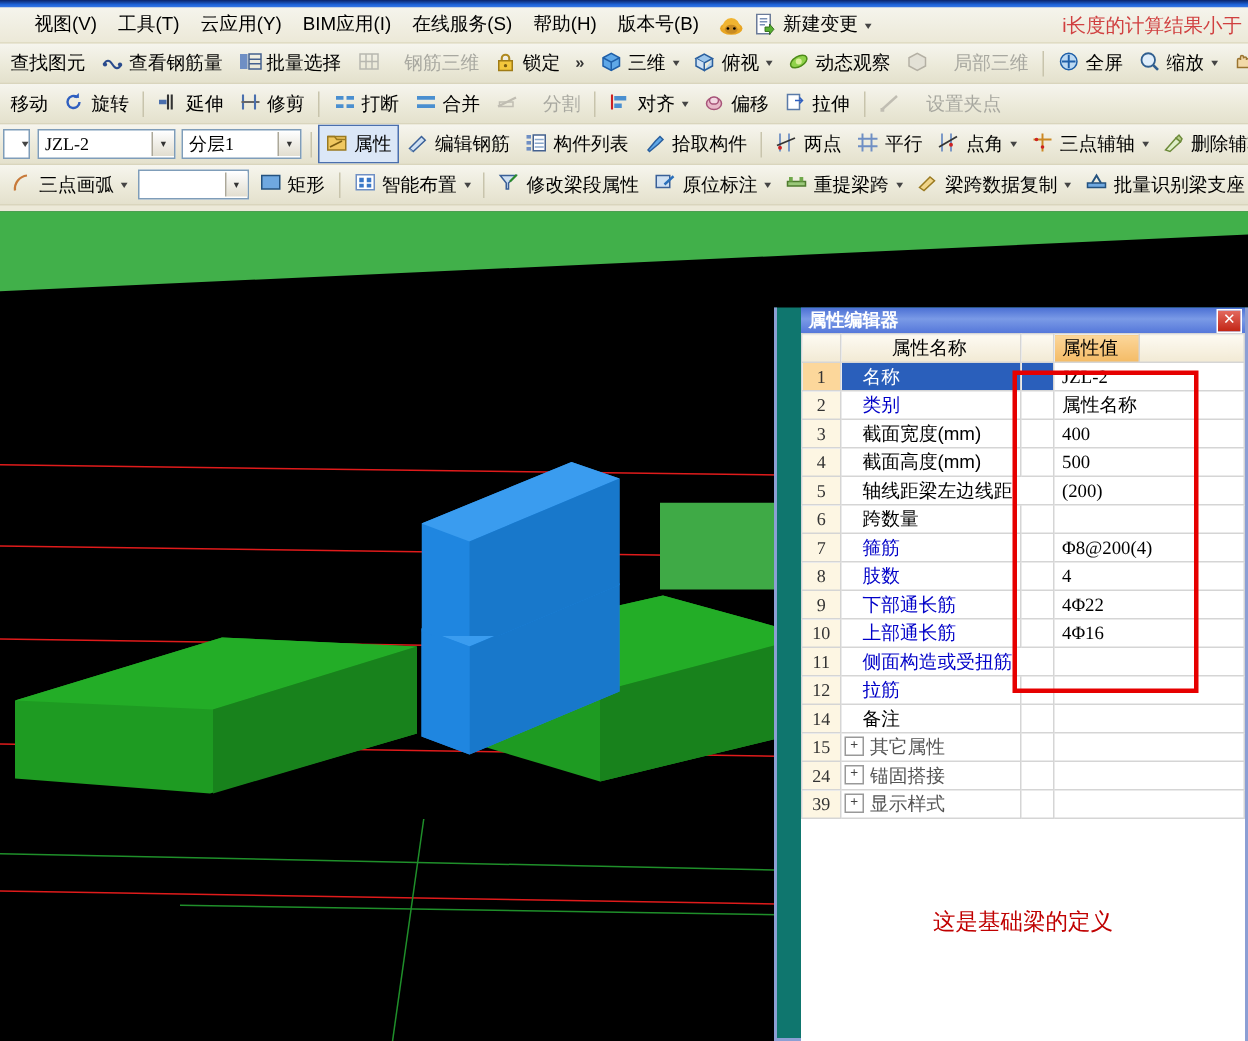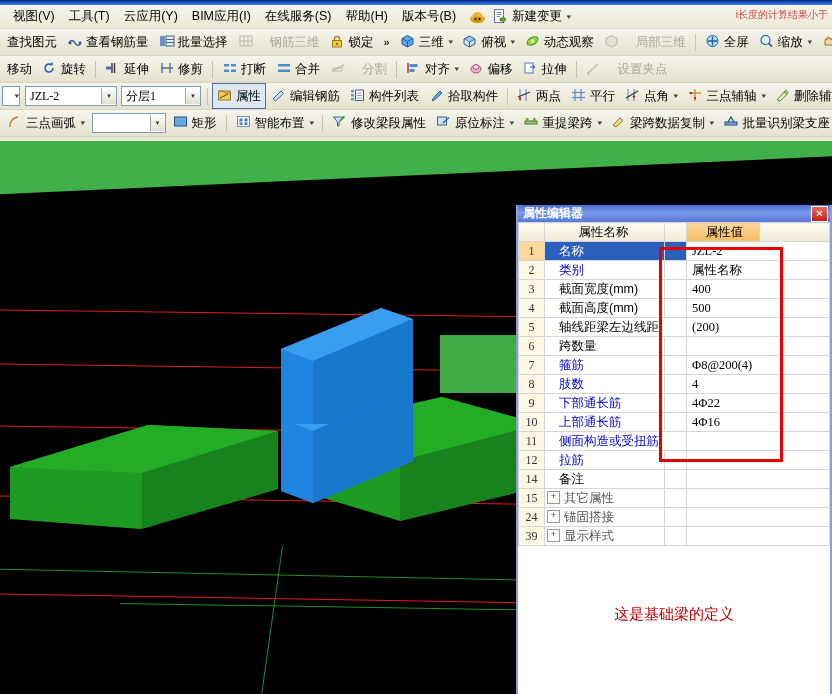--- a/index.html
+++ b/index.html
@@ -11,30 +11,30 @@
     -webkit-font-smoothing:none;
   }
   #app{position:relative;width:832px;height:694px;overflow:hidden;background:#ece9d8;}
 
   
   .titlestrip{height:5px;background:linear-gradient(to bottom,#0a246a,#1d62d6 60%,#3a7ae8);}
 
   
   .menubar{
     height:23px;background:linear-gradient(to bottom,#f5f4ec,#ece9d8);
-    display:flex;align-items:center;padding-left:6px;position:relative;
+    display:flex;align-items:center;padding-left:16px;position:relative;
     border-bottom:1px solid #e0dcc4;
   }
   .menu-item{
     padding:2px 7px;color:#000;font-size:12.5px;white-space:nowrap;cursor:default;
   }
   .menu-hat{margin:0 4px 0 6px;display:inline-block;}
   .newchange{display:flex;align-items:center;gap:3px;padding:1px 4px;white-space:nowrap;}
   .warn-text{
-    position:absolute;right:4px;top:3px;color:#d04040;font-size:10px;white-space:nowrap;
+    position:absolute;right:4px;top:3px;color:#d04040;font-size:13px;white-space:nowrap;
   }
 
   
   .toolbar{
     display:flex;align-items:center;height:26px;
     background:linear-gradient(to bottom,#f6f5ee,#eceada 55%,#e4e1cd);
     border-bottom:1px solid #d9d5bd;padding-left:2px;overflow:hidden;white-space:nowrap;
   }
   .tb-item{
     display:inline-flex;align-items:center;gap:3px;padding:2px 4px;height:20px;
@@ -74,21 +74,21 @@
   .vp-greenband2{position:absolute;left:-20px;top:-60px;width:900px;height:70px;background:#3daa46;}
   .redline{position:absolute;height:1px;background:#e01b1b;left:-30px;width:900px;transform-origin:left center;}
   .greenline{position:absolute;height:1px;background:#1f8f2a;left:-30px;width:900px;transform-origin:left center;}
   .greenline-v{position:absolute;width:1px;background:#1f8f2a;transform-origin:center top;}
 
   .slab-left,.slab-right,.beam,.far-slab{position:absolute;}
 
   
   .dialog{
     position:absolute;left:516px;top:205px;width:316px;height:489px;
-    background:#0f766e;border:2px solid #8c9fd4;border-top:none;box-sizing:border-box;
+    background:#0f766e;border:2px solid #8c9fd4;border-top:none;box-sizing:border-box;padding-left:16px;
   }
   .dlg-title{
     height:17px;background:linear-gradient(to bottom,#4a6fd4,#7a9ae6 45%,#5577da);
     display:flex;align-items:center;padding-left:5px;color:#fff;font-weight:bold;font-size:12px;
     position:relative;
   }
   .dlg-close{
     position:absolute;right:2px;top:1px;width:15px;height:14px;
     background:linear-gradient(to bottom,#e36a60,#c22414);border:1px solid #fff;
     color:#fff;font-size:10px;font-weight:bold;display:flex;align-items:center;justify-content:center;
@@ -639,21 +639,21 @@
       <span>属性编辑器</span>
       <div class="dlg-close">✕</div>
     </div>
     <div class="dlg-body">
       <table class="props">
         <tbody>
             <tr class="th-row">
           <th class="col-idx th-blank"></th>
           <th class="col-name" style="text-align:center;padding-left:0 !important;">属性名称</th>
           <th class="th-blank" style="width:22px"></th>
-          <th class="col-val th-val" style="text-align:center;">属性值</th>
+          <th class="col-val th-val" style="text-align:left;">属性值</th>
           <th class="th-blank" style="width:70px"></th>
         </tr>
         <tr class="sel">
           <td class="col-idx">1</td>
           <td class="col-name">名称</td>
           <td class="sel" style="background:#2a5fbb"></td>
           <td class="col-val valtxt" colspan="2">JZL-2</td>
         </tr>
         <tr>
           <td class="col-idx">2</td>

